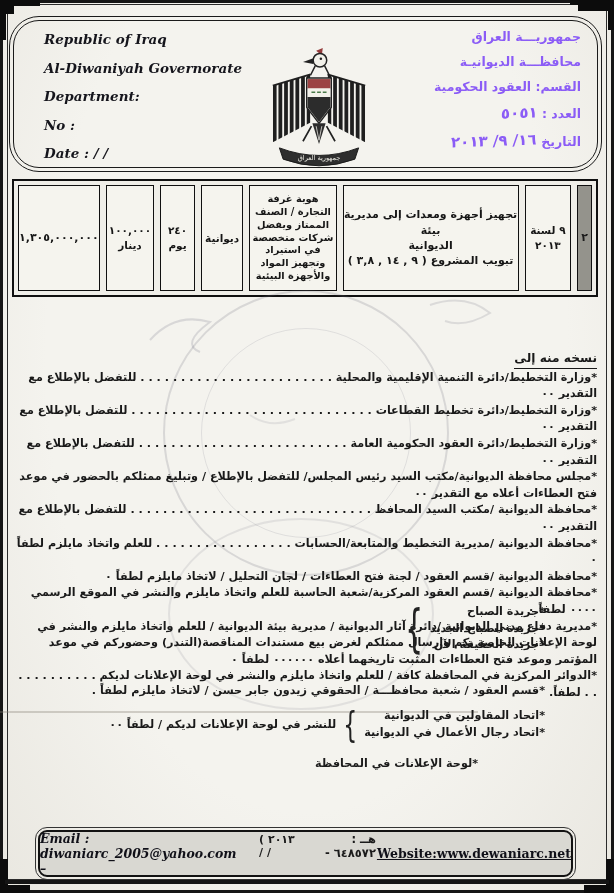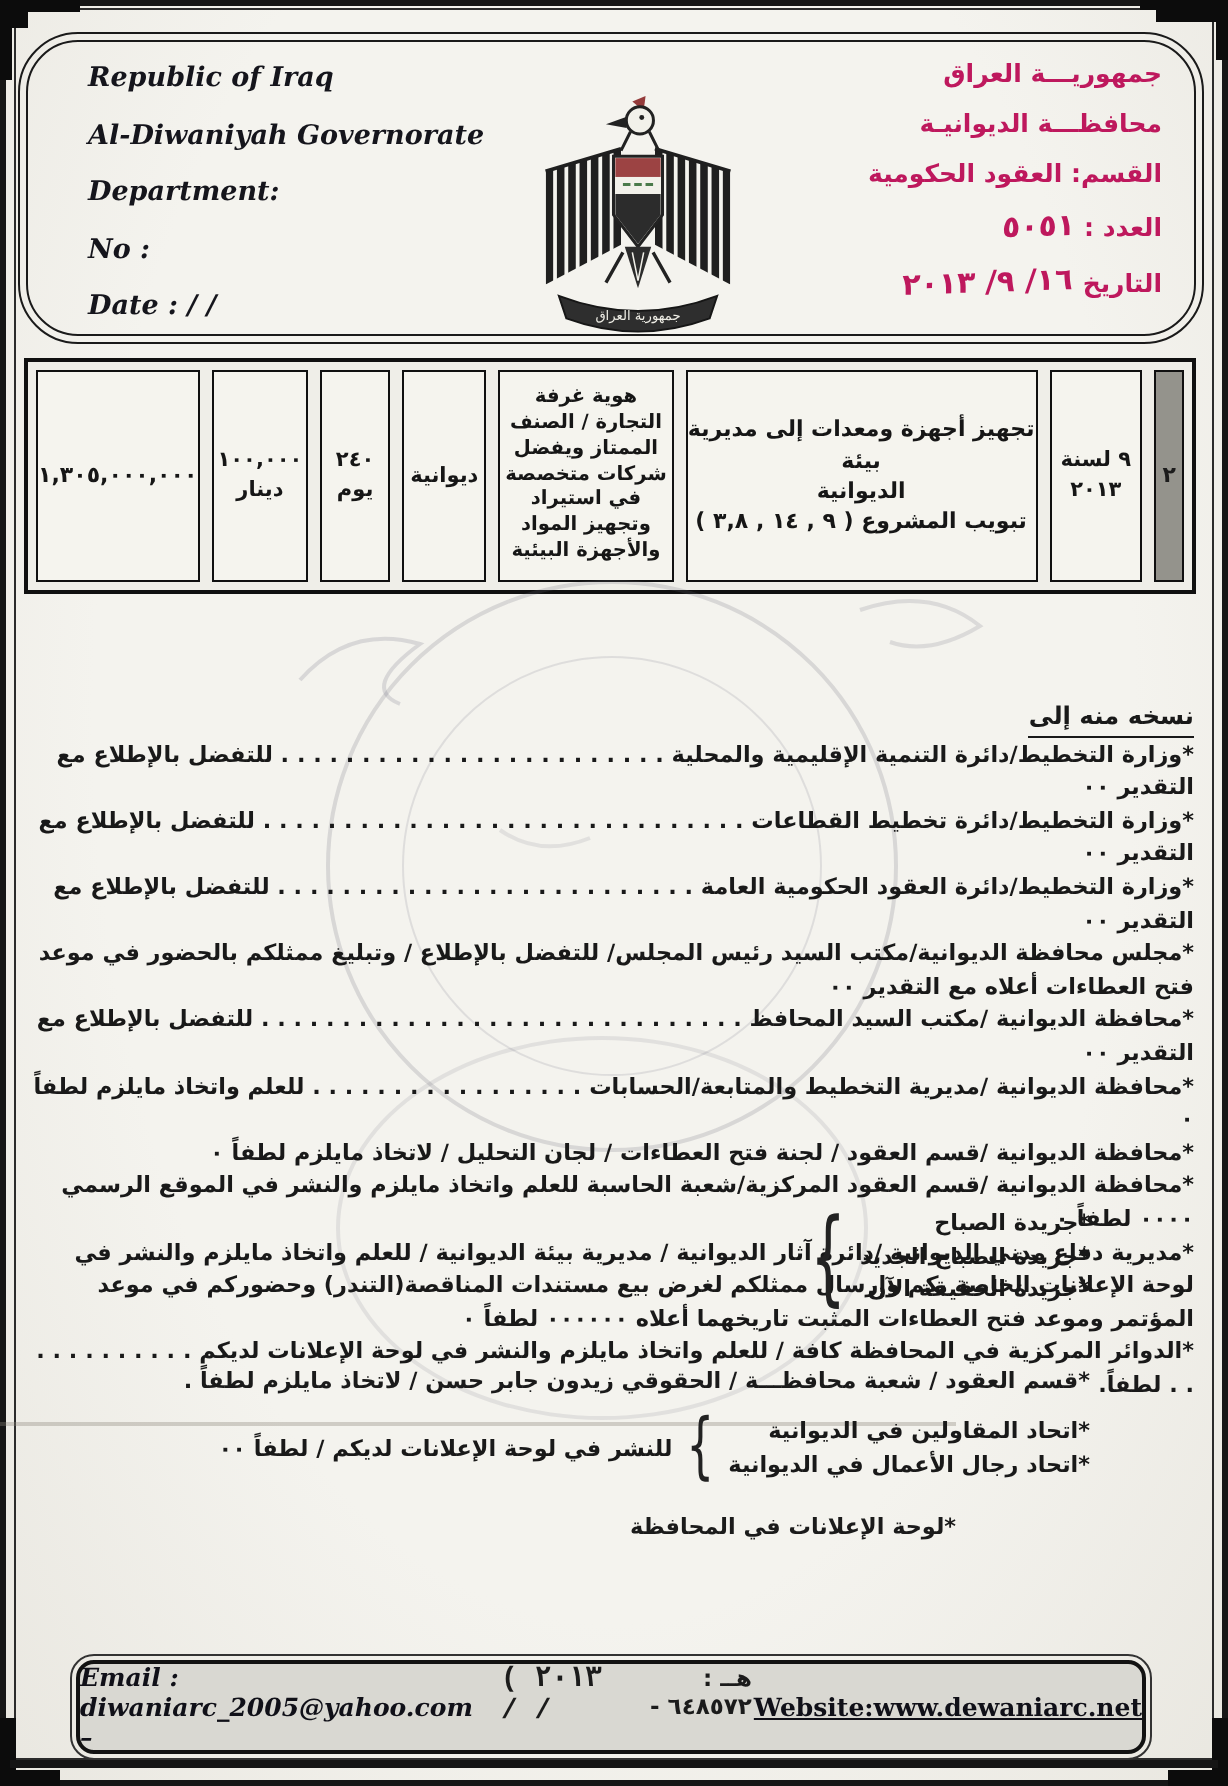--- a/index.html
+++ b/index.html
@@ -25,21 +25,21 @@
   .bottom-band{position:absolute;left:5px;right:5px;bottom:9px;height:4px;background:#151515;}
   
   .header-box{
     position:absolute;left:13px;top:20px;width:583px;height:146px;
     border:1.6px solid #1a1a1a;border-radius:26px;
     outline:1px solid #1a1a1a;outline-offset:3px;
     background:transparent;
   }
   .hdr-en{position:absolute;left:30px;top:10px;font-family:"DejaVu Serif",serif;font-style:italic;font-weight:bold;font-size:13.5px;color:#15151c;}
   .hdr-en div{margin-bottom:12.5px;}
-  .hdr-ar{position:absolute;right:16px;top:8px;direction:rtl;text-align:right;font-weight:bold;font-size:12.5px;color:#be185d;}
+  .hdr-ar{position:absolute;right:16px;top:8px;direction:rtl;text-align:right;font-weight:bold;font-size:12.5px;color:#8b5cf6;}
   .hdr-ar .line{margin-bottom:10px;}
   .hand{font-size:15px;letter-spacing:1px;display:inline-block;transform:rotate(-2deg) skewX(-4deg);}
   
   .emblem{position:absolute;left:251px;top:26px;width:108px;height:132px;}
   
   .tender-table{
     position:absolute;left:12px;top:179px;width:586px;height:118px;box-sizing:border-box;
     border:2px solid #101010;background:#efeee8;
     display:flex;flex-direction:row;direction:rtl;gap:6px;padding:4px;
   }
@@ -82,21 +82,21 @@
   .g-union .note{align-self:center;}
   .line-board{position:absolute;top:757px;right:136px;direction:rtl;font-weight:bold;font-size:11.2px;}
   
   .footer-box{
     position:absolute;left:38px;right:41px;top:830px;height:47px;box-sizing:border-box;
     border:2px solid #121212;border-radius:9px;outline:1px solid #333;outline-offset:2px;
     background:#d9d8d2;display:flex;flex-direction:row;align-items:center;justify-content:center;gap:1px;
   }
   .footer-l1{display:flex;align-items:baseline;gap:14px;font-weight:bold;}
   .f-email{font-family:"DejaVu Serif",serif;font-style:italic;font-size:12.5px;color:#101018;}
-  .f-date{font-size:14px;direction:ltr;font-family:Liberation Mono, monospace;}
+  .f-date{font-size:11px;direction:ltr;}
   .f-phone{font-size:11.5px;direction:rtl;}
   .f-web{font-family:"DejaVu Serif",serif;font-weight:bold;font-size:12.5px;text-decoration:underline;color:#101018;}
 </style>
 </head>
 <body>
 
 <div class="frame-outer"></div>
 <div class="frame-inner"></div>
 <div class="c c-tl1"></div>
 <div class="c c-tl2"></div>

